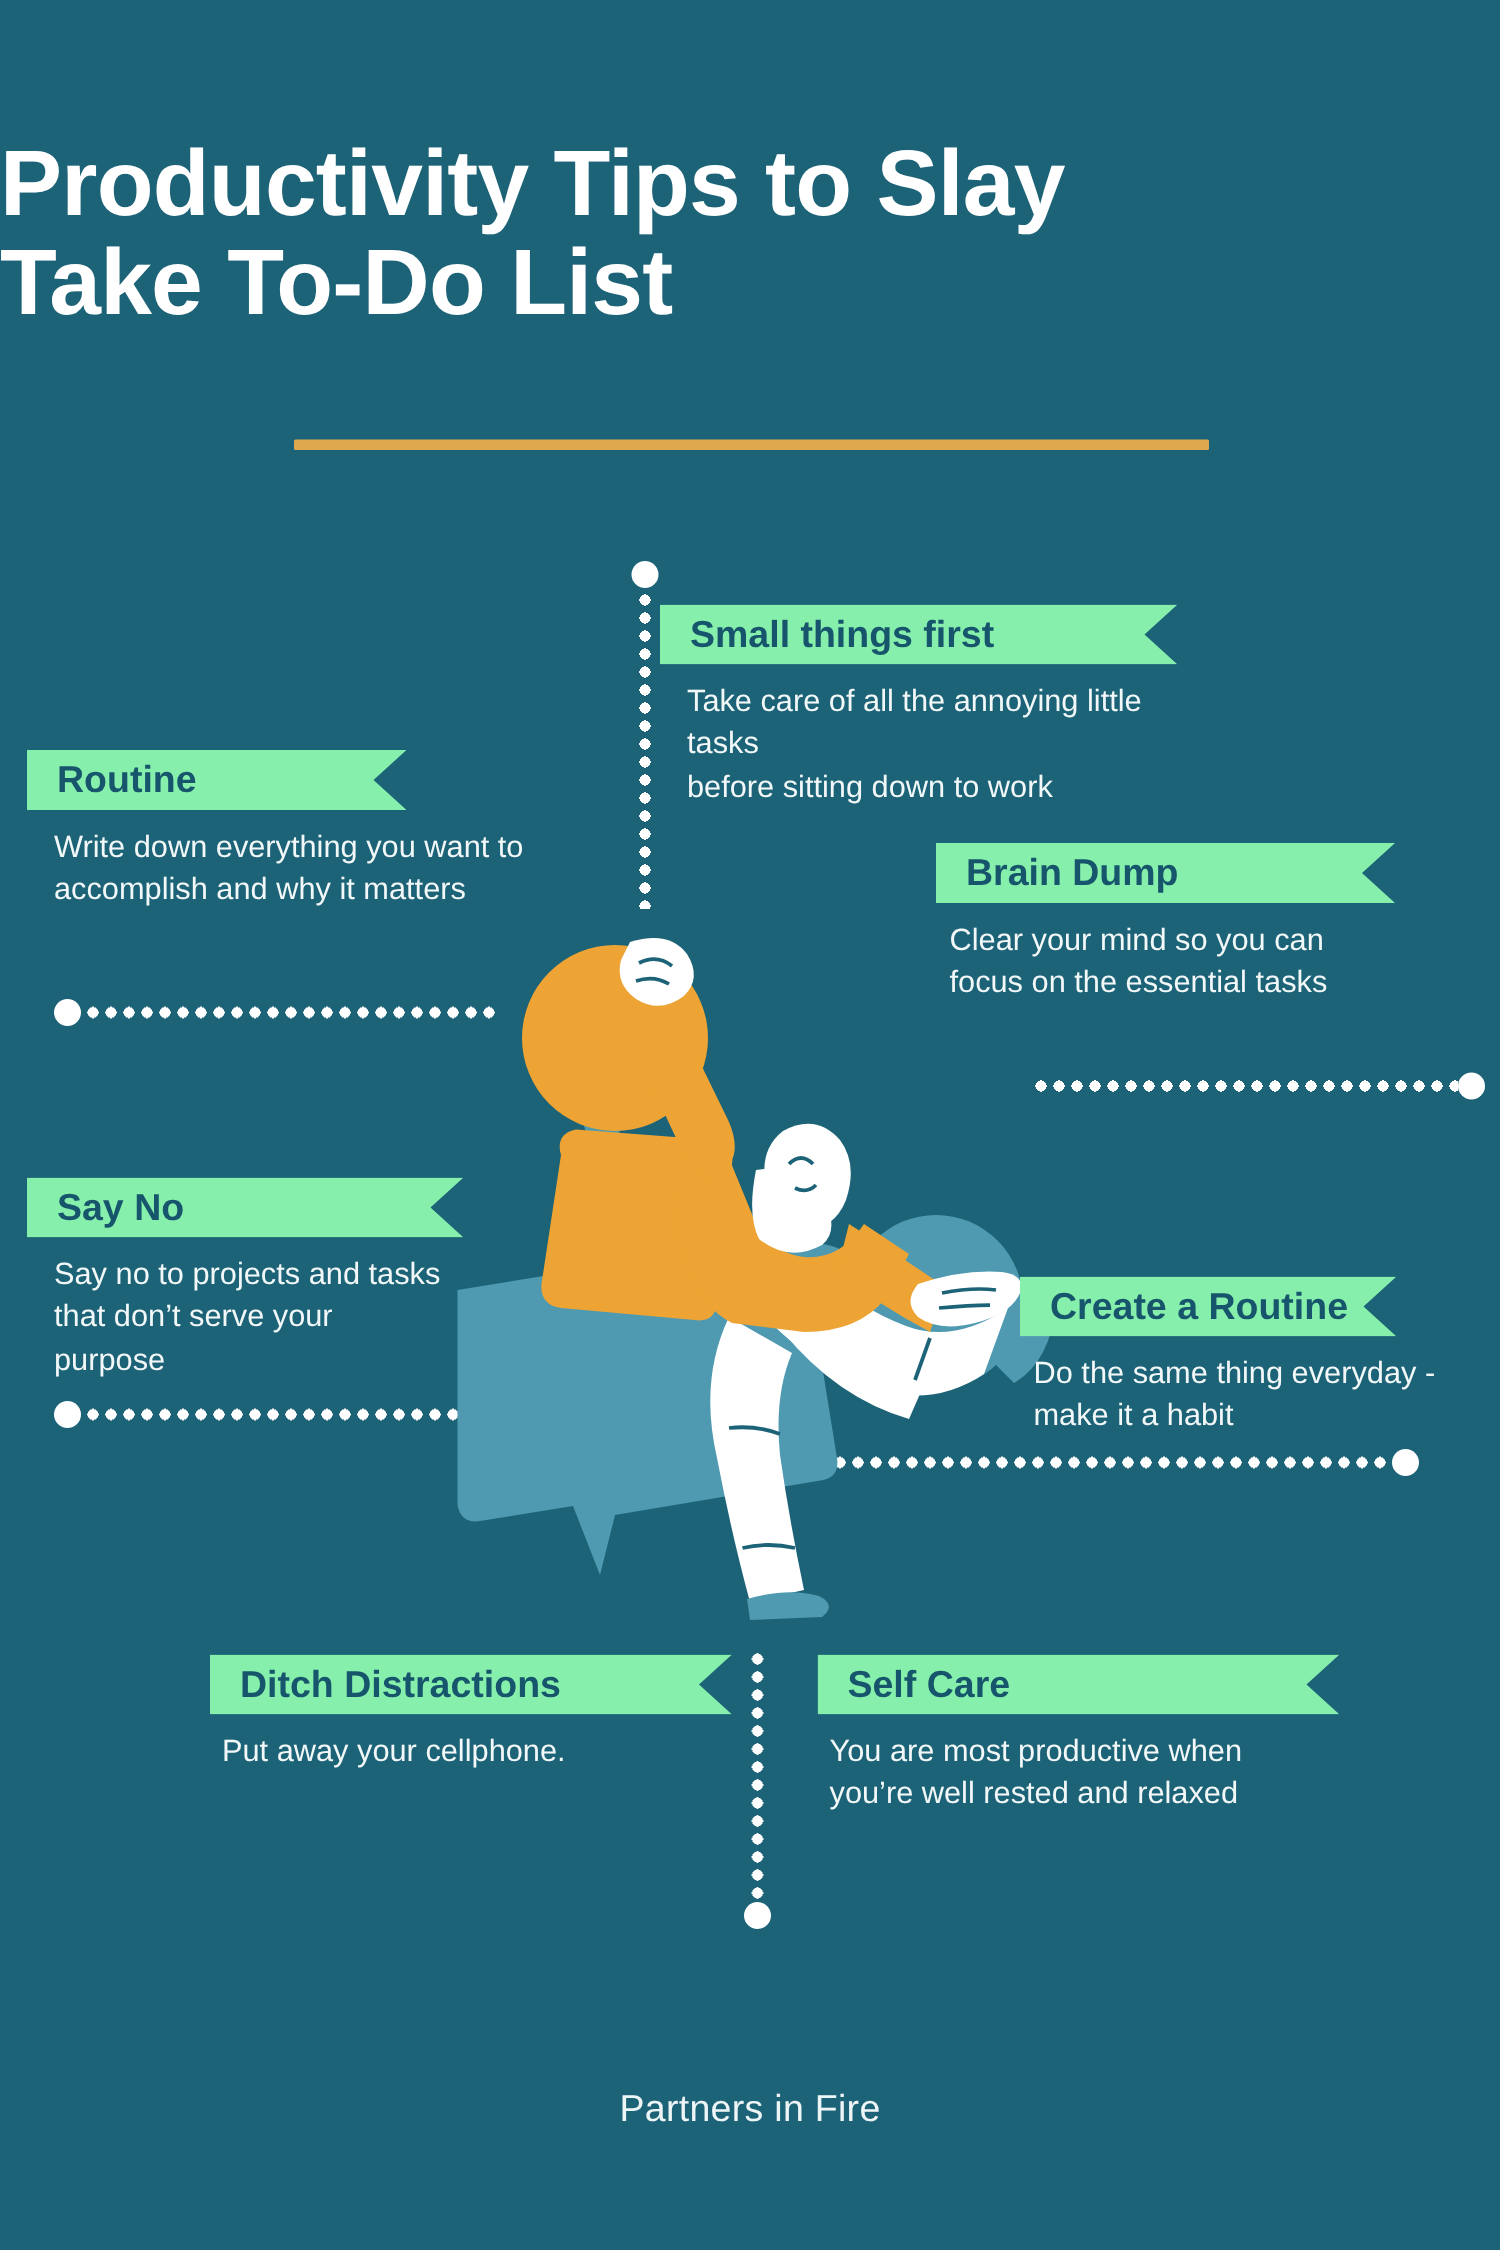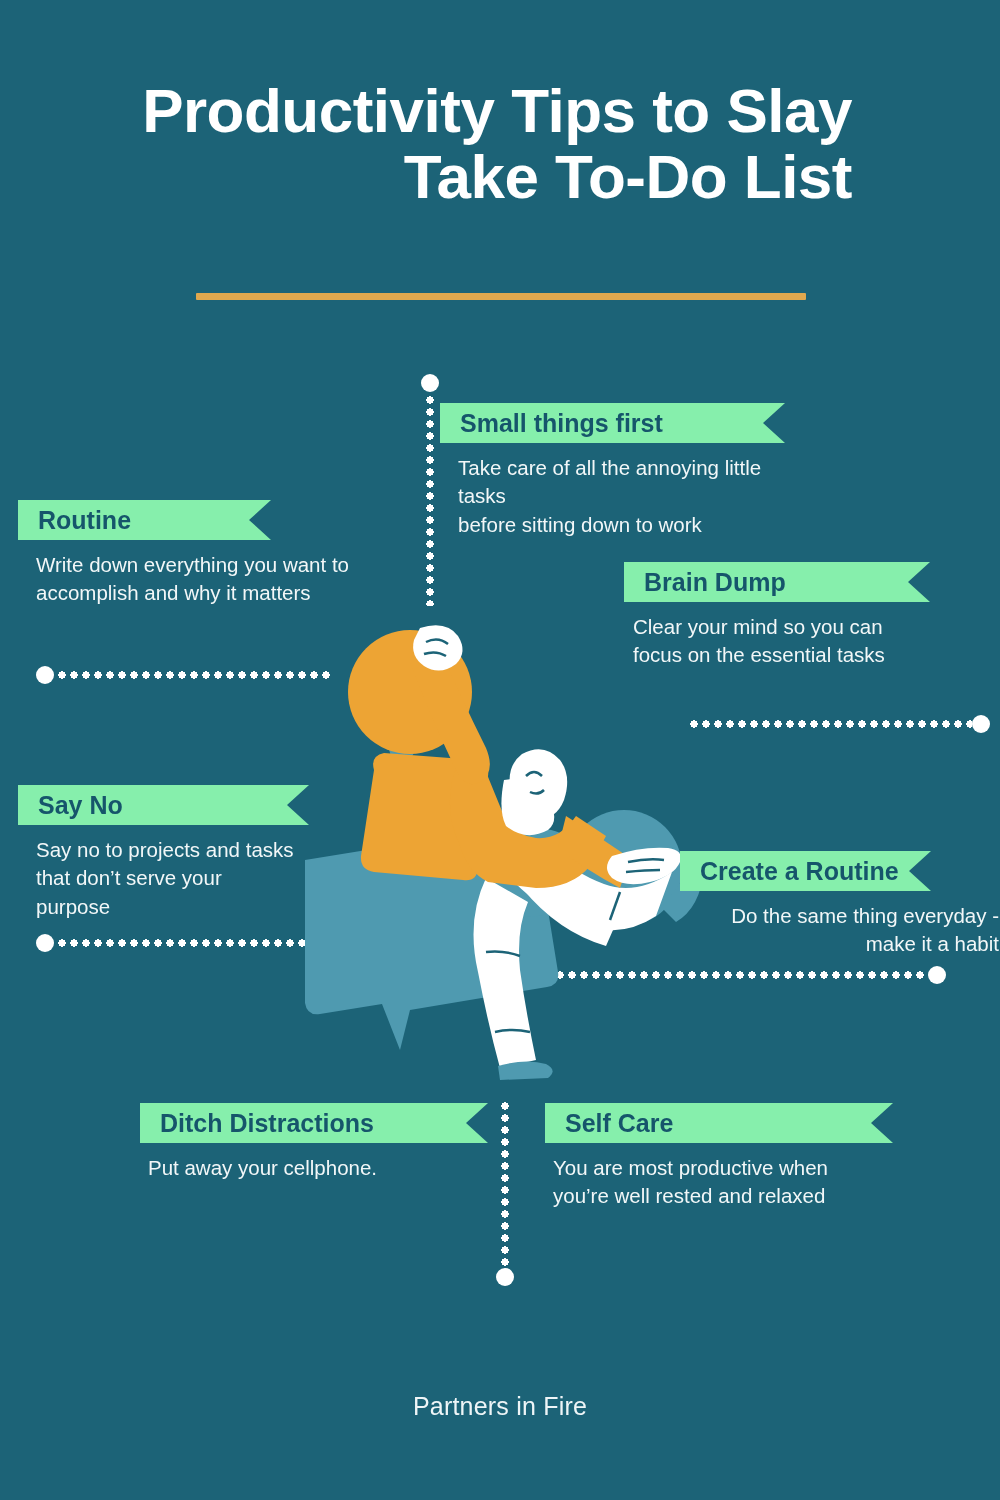--- a/index.html
+++ b/index.html
@@ -8,21 +8,21 @@
     width:1000px;height:1500px;
     background:#1c6377;
     font-family:"Liberation Sans", sans-serif;
     overflow:hidden;
     position:relative;
   }
   .stage{position:absolute;inset:0;width:1000px;height:1500px;}
 
   
   .title-wrap{
-    position:absolute;left:0;top:78px;width:852px;text-align:right;
+    position:absolute;left:0;top:90px;width:852px;text-align:left;
   }
   .title-line{
     color:#ffffff;
     font-size:62px;
     font-weight:bold;
     line-height:1.07;
     letter-spacing:-0.5px;
     margin:0;
   }
   .divider{
@@ -232,21 +232,21 @@
     </div>
     <div class="card-body" style="padding-left:18px;width:320px;">Say no to projects and tasks
 that don’t serve your
 purpose</div>
   </div>
 
   <div class="card" style="left:680px;top:807px;width:251px;margin-top:44px;">
     <div class="ribbon notch-right">
       <span class="ribbon-text">Create a Routine</span>
     </div>
-    <div class="card-body" style="padding-left:9px;width:310px;text-align:right;">Do the same thing everyday -
+    <div class="card-body" style="padding-left:9px;width:310px;">Do the same thing everyday -
 make it a habit</div>
   </div>
 
   <div class="card" style="left:140px;top:1103px;width:348px;">
     <div class="ribbon notch-right">
       <span class="ribbon-text">Ditch Distractions</span>
     </div>
     <div class="card-body" style="padding-left:8px;width:330px;">Put away your cellphone.</div>
   </div>
 

